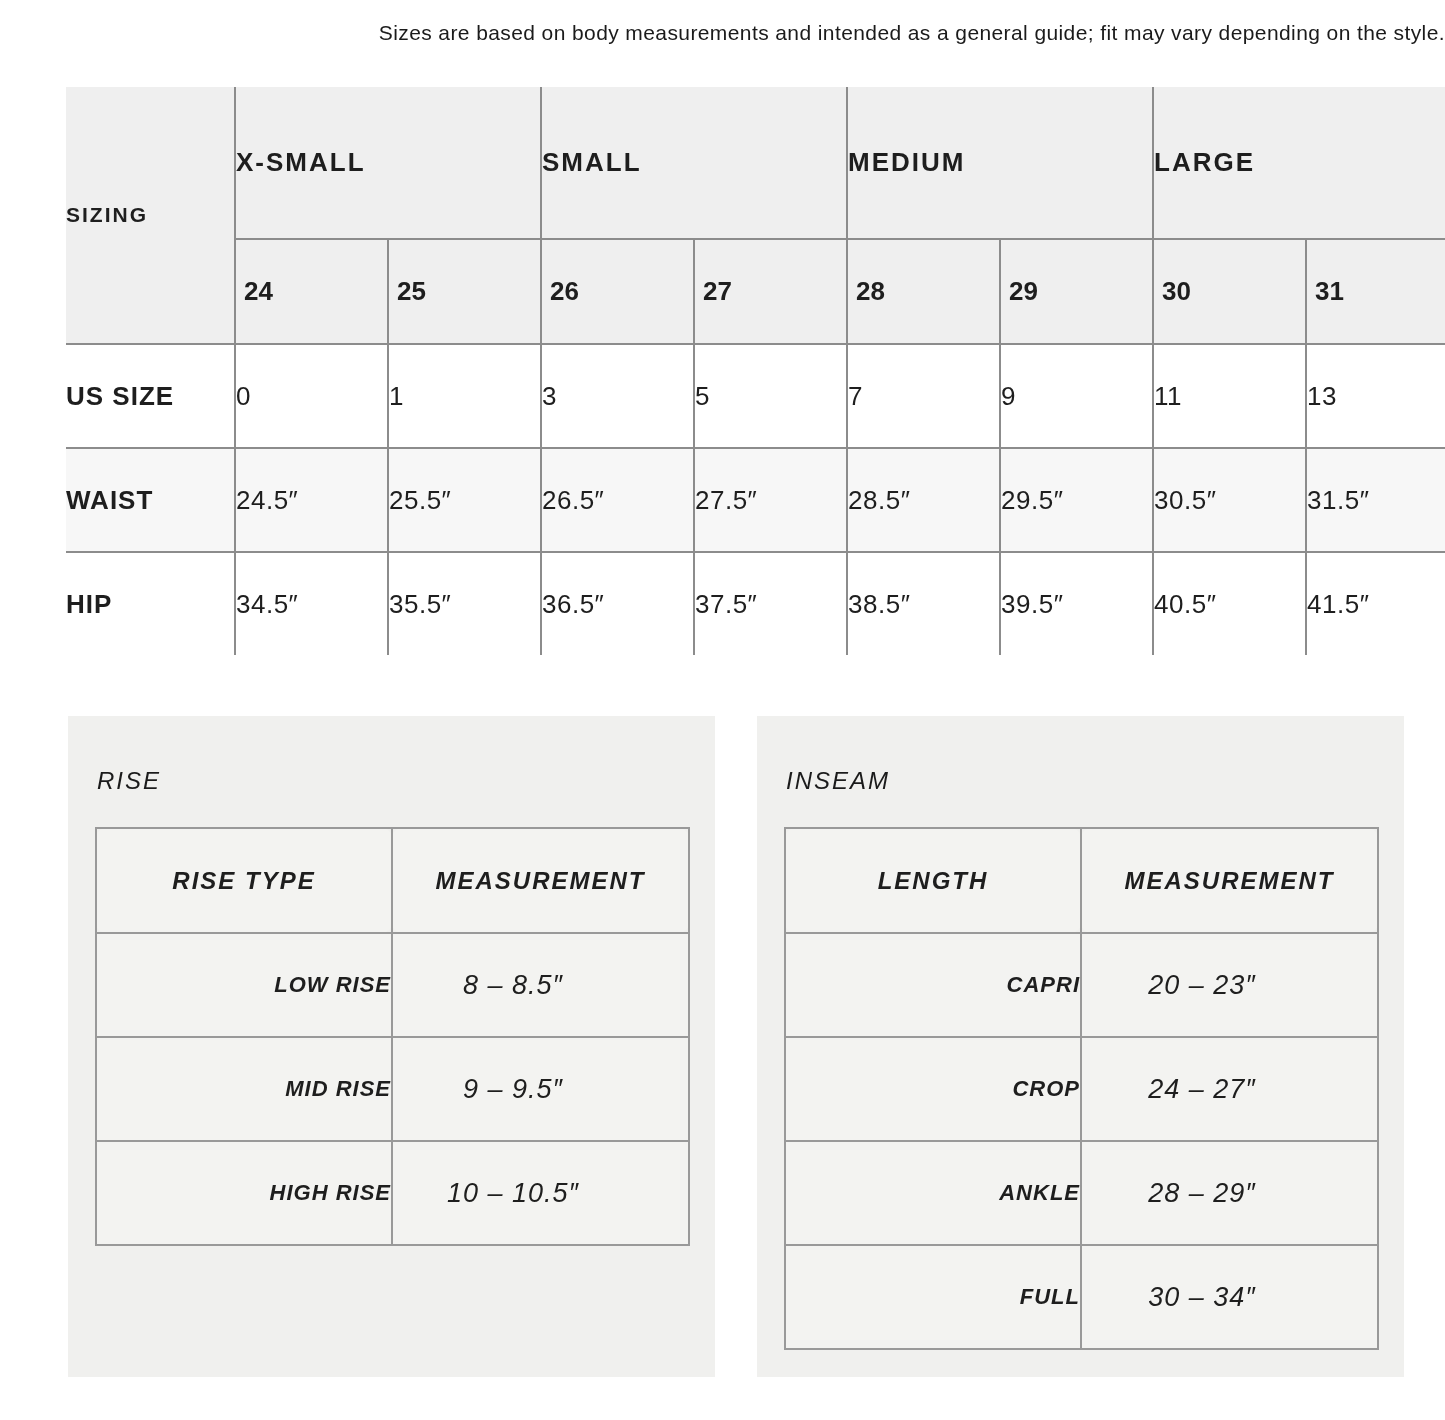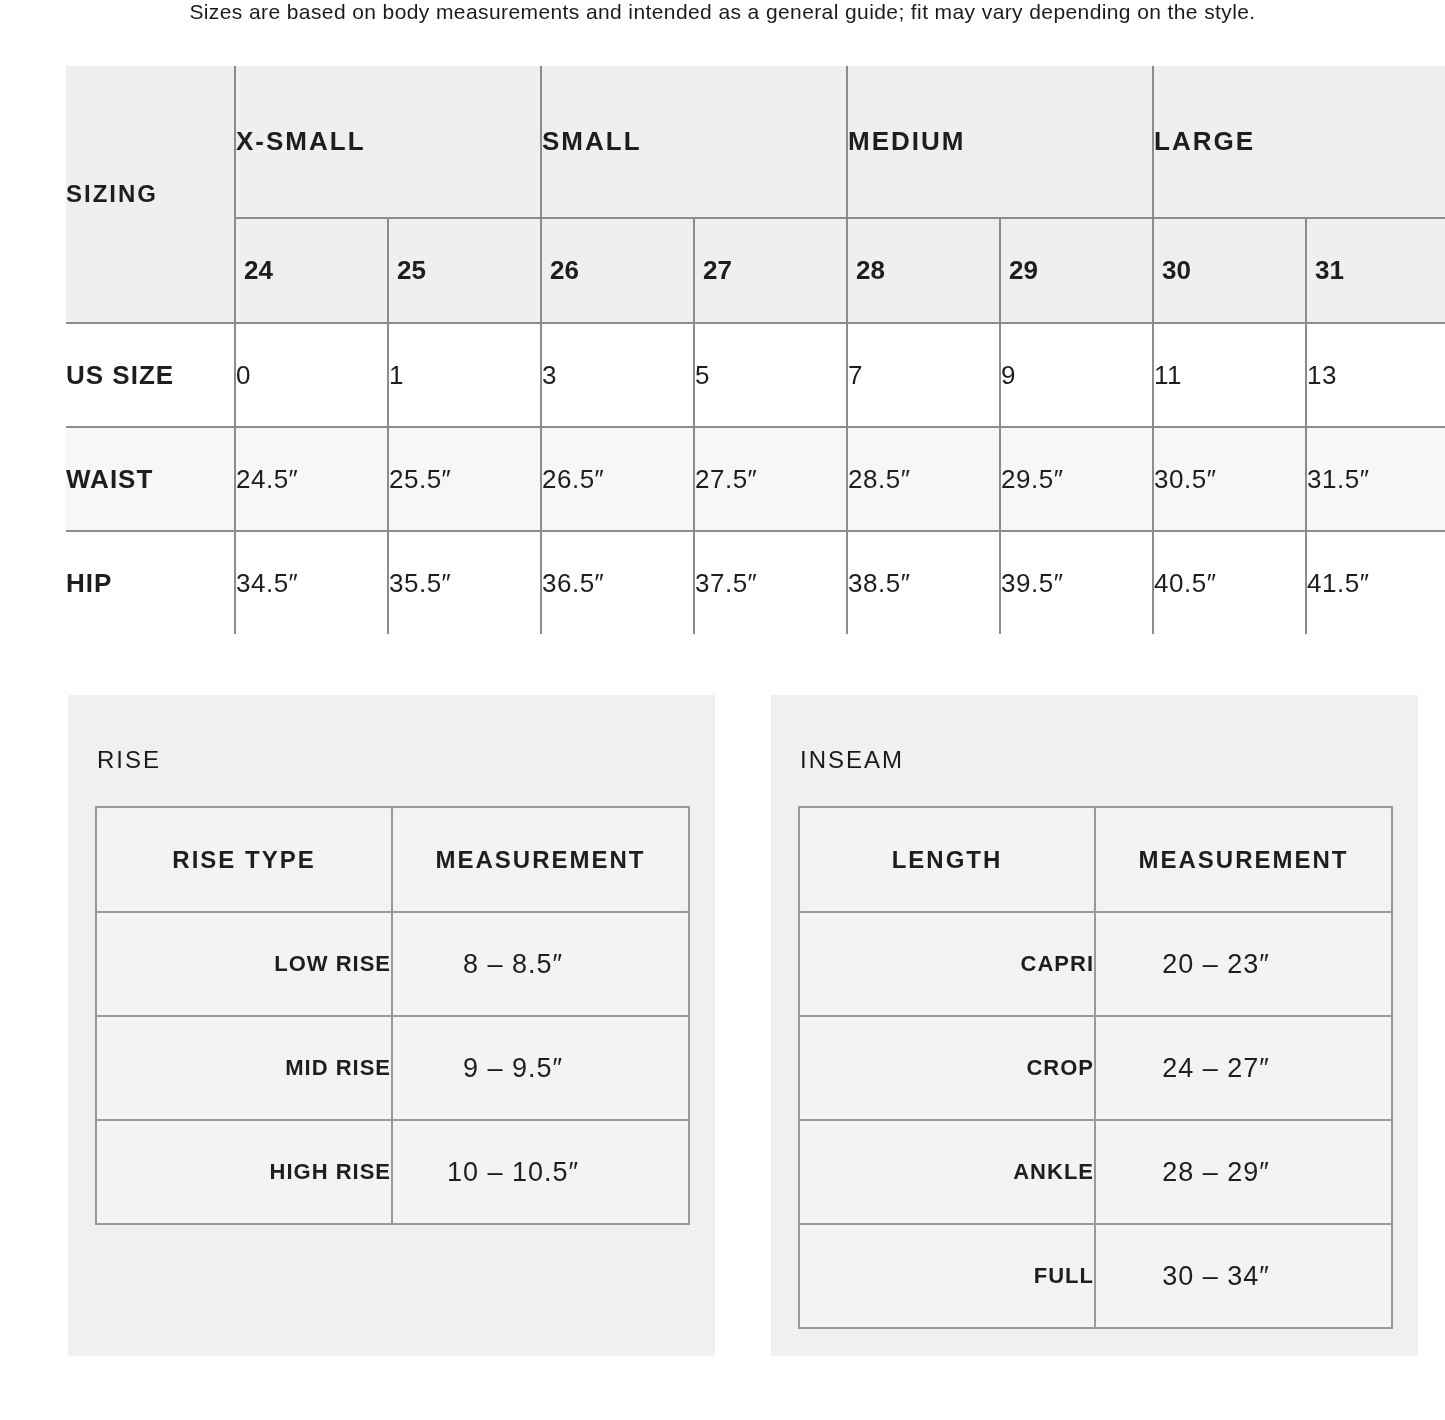--- a/index.html
+++ b/index.html
@@ -8,21 +8,22 @@
     padding: 0;
     background: #ffffff;
     width: 1445px;
     height: 1420px;
     overflow: hidden;
     font-family: "Liberation Sans", sans-serif;
     color: #1e1e1e;
   }
   .note {
     margin: 0;
-    text-align: center;
+    padding-top: 21px;
+    text-align: right;
     font-size: 21px;
     letter-spacing: 0.4px;
     color: #1b1b1b;
   }
 
   
   .main-clip {
     margin: 42px 0 0 66px;
     width: 1379px;
     overflow: hidden;
@@ -41,21 +42,21 @@
   }
   .sizing tr.group-row    { height: 152px; }
   .sizing tr.num-row      { height: 105px; }
   .sizing tr.us-size-row  { height: 104px; }
   .sizing tr.waist-row    { height: 104px; }
   .sizing tr.hip-row      { height: 103px; }
 
   .sizing .corner {
     background: #efefef;
     font-weight: bold;
-    font-size: 24px;
+    font-size: 21px;
     letter-spacing: 2px;
     border-bottom: 2px solid #8c8c8c;
   }
   .sizing .group {
     background: #efefef;
     font-weight: bold;
     font-size: 26px;
     letter-spacing: 2px;
     border-left: 2px solid #8c8c8c;
     border-bottom: 2px solid #8c8c8c;
@@ -78,22 +79,23 @@
     letter-spacing: 0.5px;
   }
   .sizing tr.waist-row .rowlabel,
   .sizing tr.waist-row td.cell { background: #f7f7f7; }
   .sizing tr.hip-row .rowlabel,
   .sizing tr.hip-row td.cell { border-bottom: none; }
 
   
   .panels {
     display: flex;
-    gap: 56px;
+    gap: 42px;
     margin: 61px 0 0 68px;
+    font-style: italic;
   }
   .panel {
     width: 647px;
     height: 661px;
     background: #f0f0ee;
     padding: 50px 27px 0 27px;
   }
   .panel h3 {
     margin: 0 0 31px 2px;
     font-size: 24px;

